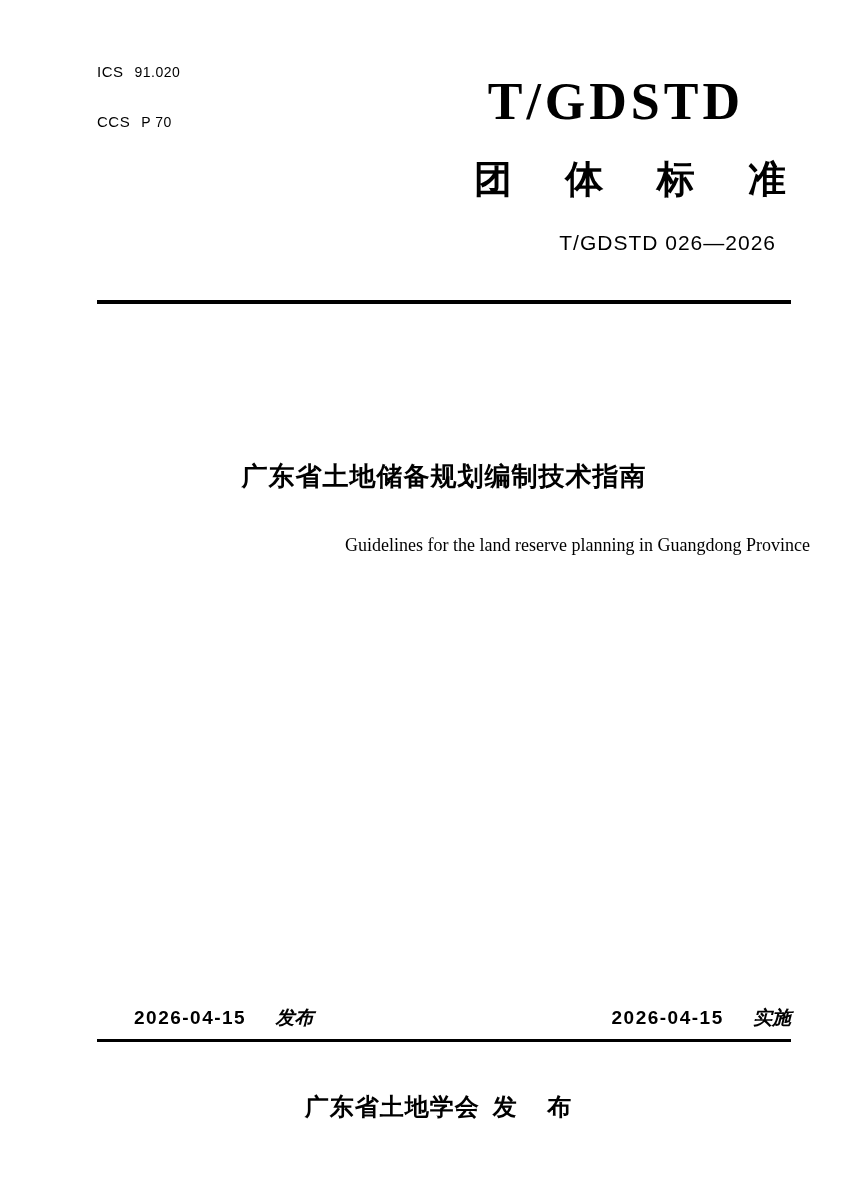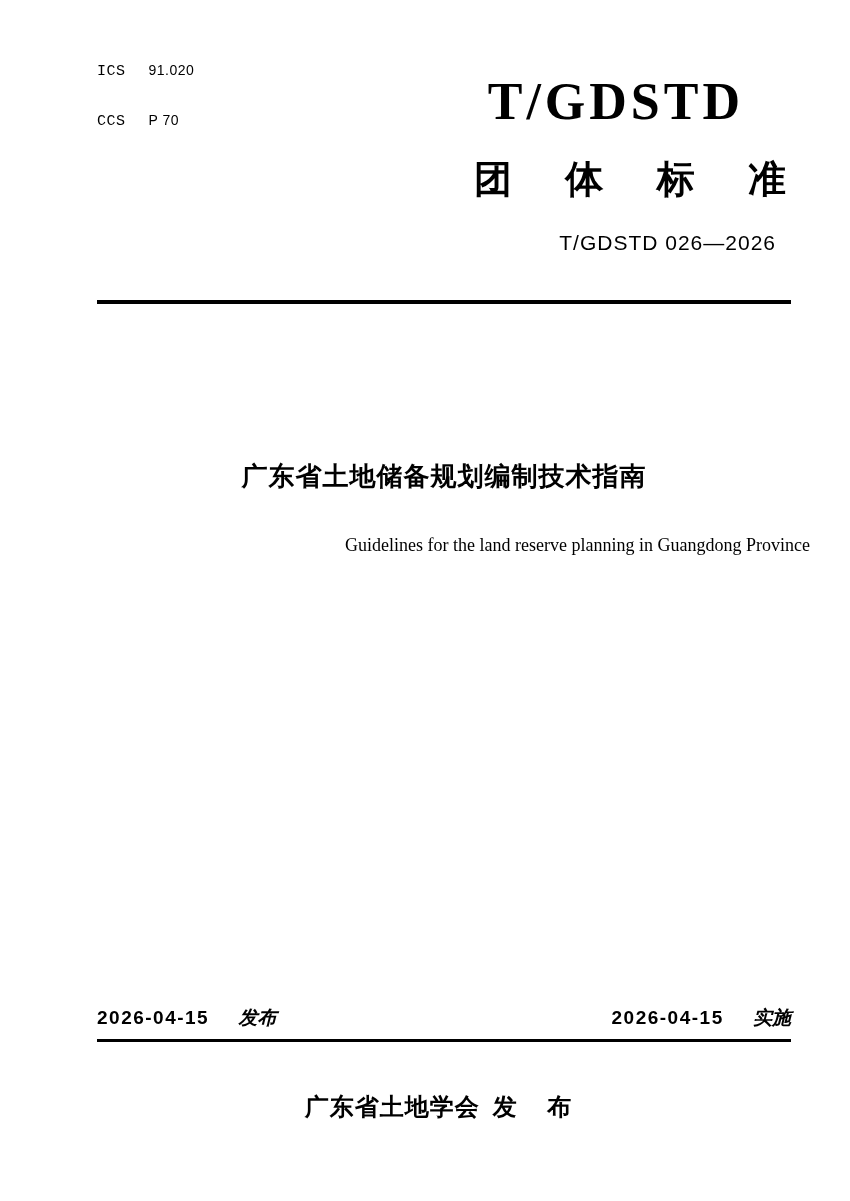--- a/index.html
+++ b/index.html
@@ -12,29 +12,29 @@
     background: #ffffff;
     color: #000000;
     font-family: "Liberation Sans", sans-serif;
     overflow: hidden;
   }
 
   
   .codes { position: absolute; left: 97px; top: 36px; }
   .code-line { display: flex; align-items: baseline; margin-bottom: 6px; }
   .code-label {
-    font-family: Liberation Mono, monospace;
+    font-family: Liberation Sans, sans-serif;
     font-size: 15px;
     letter-spacing: 0.5px;
     margin-top: 27px;
   }
   .code-value {
     font-family: "Liberation Sans", sans-serif;
     font-size: 14px;
-    margin-left: 23px;
+    margin-left: 11px;
     letter-spacing: 0.5px;
   }
 
   
   .logo {
     position: absolute;
     top: 76px;
     right: 106px;
     font-family: "Liberation Serif", serif;
     font-weight: bold;
@@ -102,21 +102,21 @@
     top: 1006px;
     left: 97px;
     width: 694px;
     display: flex;
     justify-content: space-between;
     align-items: baseline;
     font-size: 19px;
     font-weight: bold;
     line-height: 1.3;
   }
-  .date-num { letter-spacing: 1.5px; }
+  .date-num { letter-spacing: 1.5px; margin-left: 37px; }
   .date-label { margin-left: 24px; font-style: italic; }
 
   .rule-bottom {
     position: absolute;
     top: 1039px;
     left: 97px;
     width: 694px;
     height: 3px;
     background: #000000;
   }

